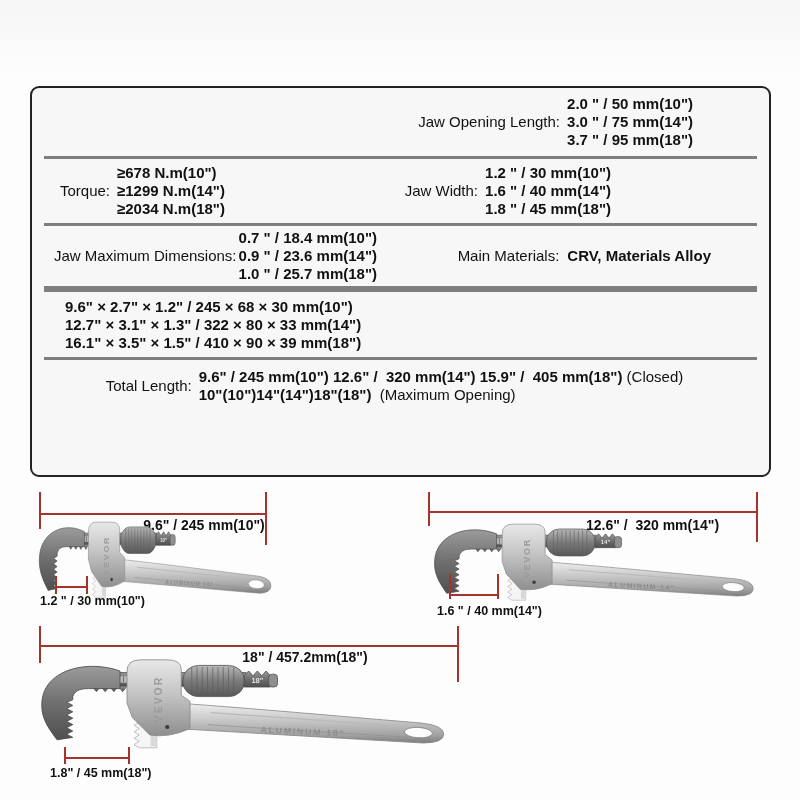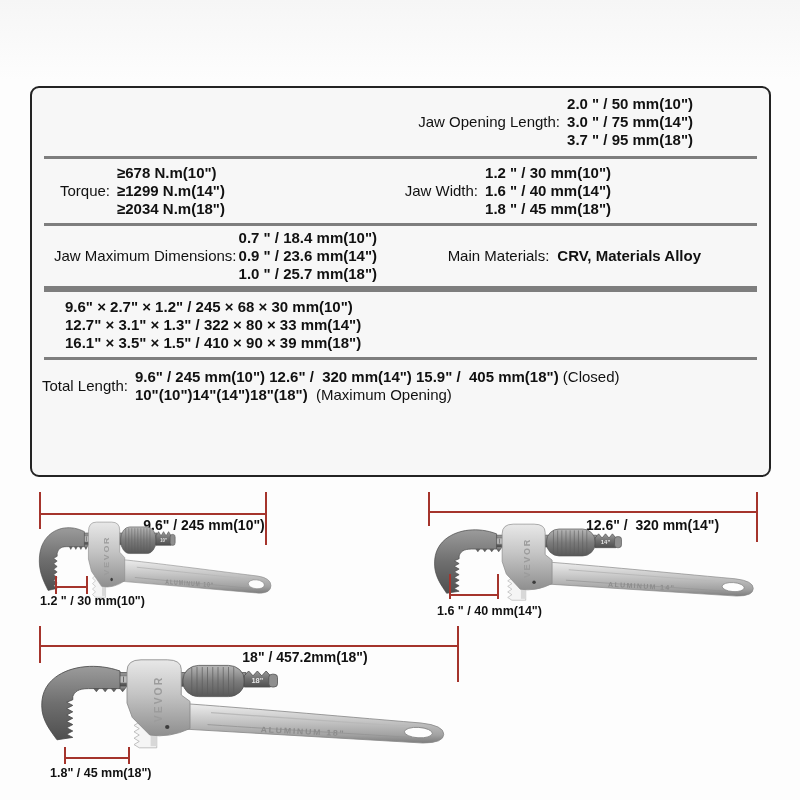--- a/index.html
+++ b/index.html
@@ -17,22 +17,22 @@
   .pair{display:flex;align-items:center;}
   .lbl{white-space:pre;}
   .stack{display:flex;flex-direction:column;margin-left:7px;}
   .sv{font-weight:bold;white-space:pre;}
   .note{font-weight:normal;white-space:pre;}
   .r1{flex:0 0 68px;} .r2{flex:0 0 64px;} .r3{flex:0 0 60px;}
   .r4{flex:0 0 63px;} .r5{flex:0 0 65px;} .r6{flex:0 0 52px;}
   .r1 .pair-right{margin-left:auto;margin-right:54px;}
   .r2 .pair-left{margin-left:6px;}
   .r2 .pair-right{margin-left:auto;margin-right:136px;}
-  .r3 .pair-right{margin-left:auto;margin-right:46px;}
-  .r5{padding-left:26px;} .r6{padding-left:10px;}
+  .r3 .pair-right{margin-left:auto;margin-right:36px;}
+  .r5{padding-left:26px;} .r6{padding-left:10px;justify-content:center;}
 
   
   .figures{position:absolute;left:0;top:480px;width:800px;height:320px;}
   .dim{position:absolute;background:#a5342c;}
   .vtick{width:2px;} .hline{height:2px;}
   .dimlabel{position:absolute;font-weight:bold;font-size:14px;white-space:pre;text-align:center;}
   .jawlabel{position:absolute;font-weight:bold;font-size:12.5px;white-space:pre;}
   .wrench{position:absolute;}
 
   

